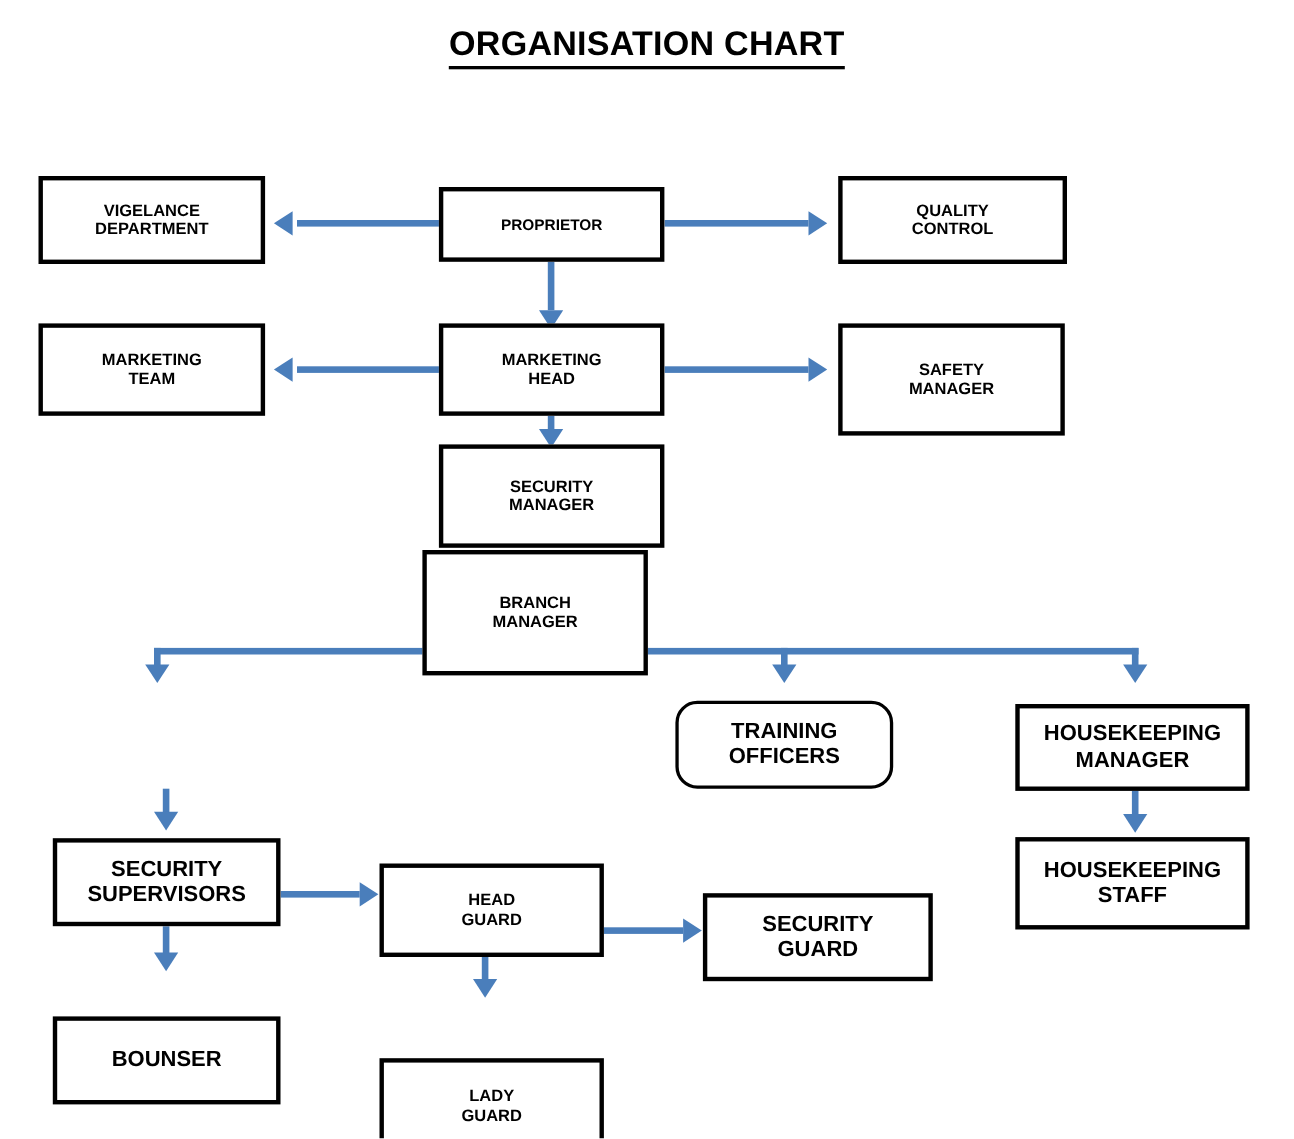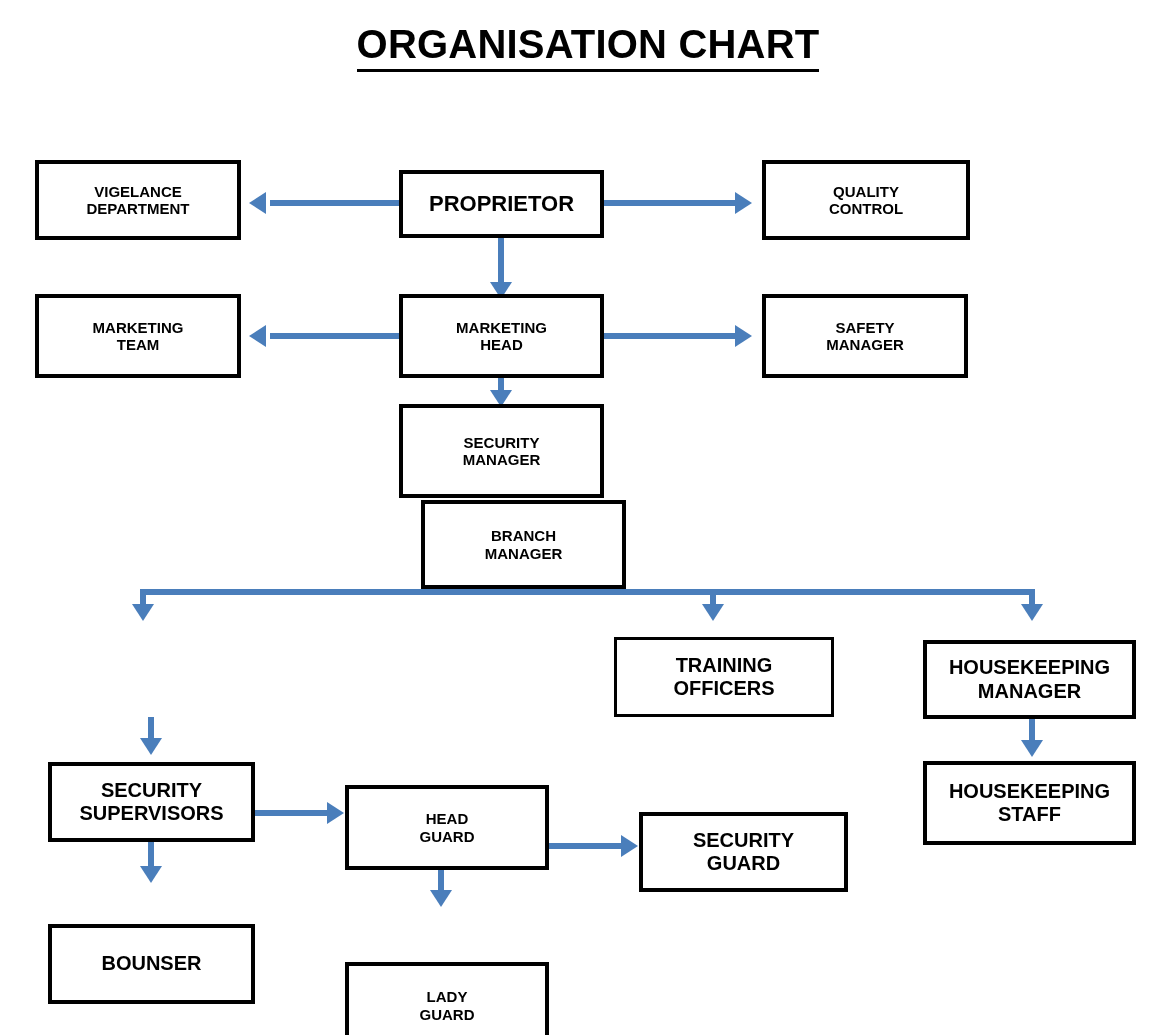--- a/index.html
+++ b/index.html
@@ -17,21 +17,21 @@
     height: 1035px;
     background: #ffffff;
     overflow: hidden;
   }
   #chart-title {
     position: absolute;
     left: 0;
     top: 22px;
     width: 1176px;
     text-align: center;
-    font-size: 40px;
+    font-size: 31px;
     font-weight: bold;
     color: #000000;
     letter-spacing: 0.2px;
   }
   #chart-title span.title-text {
     border-bottom: 3px solid #000000;
     padding-bottom: 2px;
     display: inline-block;
   }
   .node {
@@ -45,21 +45,21 @@
     align-items: center;
     justify-content: center;
     text-align: center;
     line-height: 1.16;
     z-index: 3;
     white-space: pre-line;
   }
   .node.thin {
     border-width: 3px;
   }
-  .fs22 { font-size: 22px; }
+  .fs22 { font-size: 14px; }
   .fs21 { font-size: 15px; }
   .fs20 { font-size: 20px; }
 
   
   .conn {
     position: absolute;
     z-index: 1;
   }
   .h-line {
     height: 6px;
@@ -149,31 +149,31 @@
 
   <div class="node fs21" style="left:762px; top:160px; width:208px; height:80px;">QUALITY
 CONTROL</div>
 
   <div class="node fs21" style="left:35px; top:294px; width:206px; height:84px;">MARKETING
 TEAM</div>
 
   <div class="node fs21" style="left:399px; top:294px; width:205px; height:84px;">MARKETING
 HEAD</div>
 
-  <div class="node fs21" style="left:762px; top:294px; width:206px; height:84px;">SAFETY
+  <div class="node fs21" style="left:762px; top:294px; width:206px; height:102px;">SAFETY
 MANAGER</div>
 
   <div class="node fs21" style="left:399px; top:404px; width:205px; height:94px;">SECURITY
 MANAGER</div>
 
-  <div class="node fs21" style="left:421px; top:500px; width:205px; height:89px;">BRANCH
+  <div class="node fs21" style="left:384px; top:500px; width:205px; height:114px;">BRANCH
 MANAGER</div>
 
 
-  <div class="node thin fs20" style="left:614px; top:637px; width:220px; height:80px;">TRAINING
+  <div class="node thin fs20" style="left:614px; top:637px; width:198px; height:80px;border-radius:20px;">TRAINING
 OFFICERS</div>
 
   <div class="node fs20" style="left:923px; top:640px; width:213px; height:79px;">HOUSEKEEPING
 MANAGER</div>
 
   <div class="node fs20" style="left:48px; top:762px; width:207px; height:80px;">SECURITY
 SUPERVISORS</div>
 
   <div class="node fs20" style="left:923px; top:761px; width:213px; height:84px;">HOUSEKEEPING
 STAFF</div>

